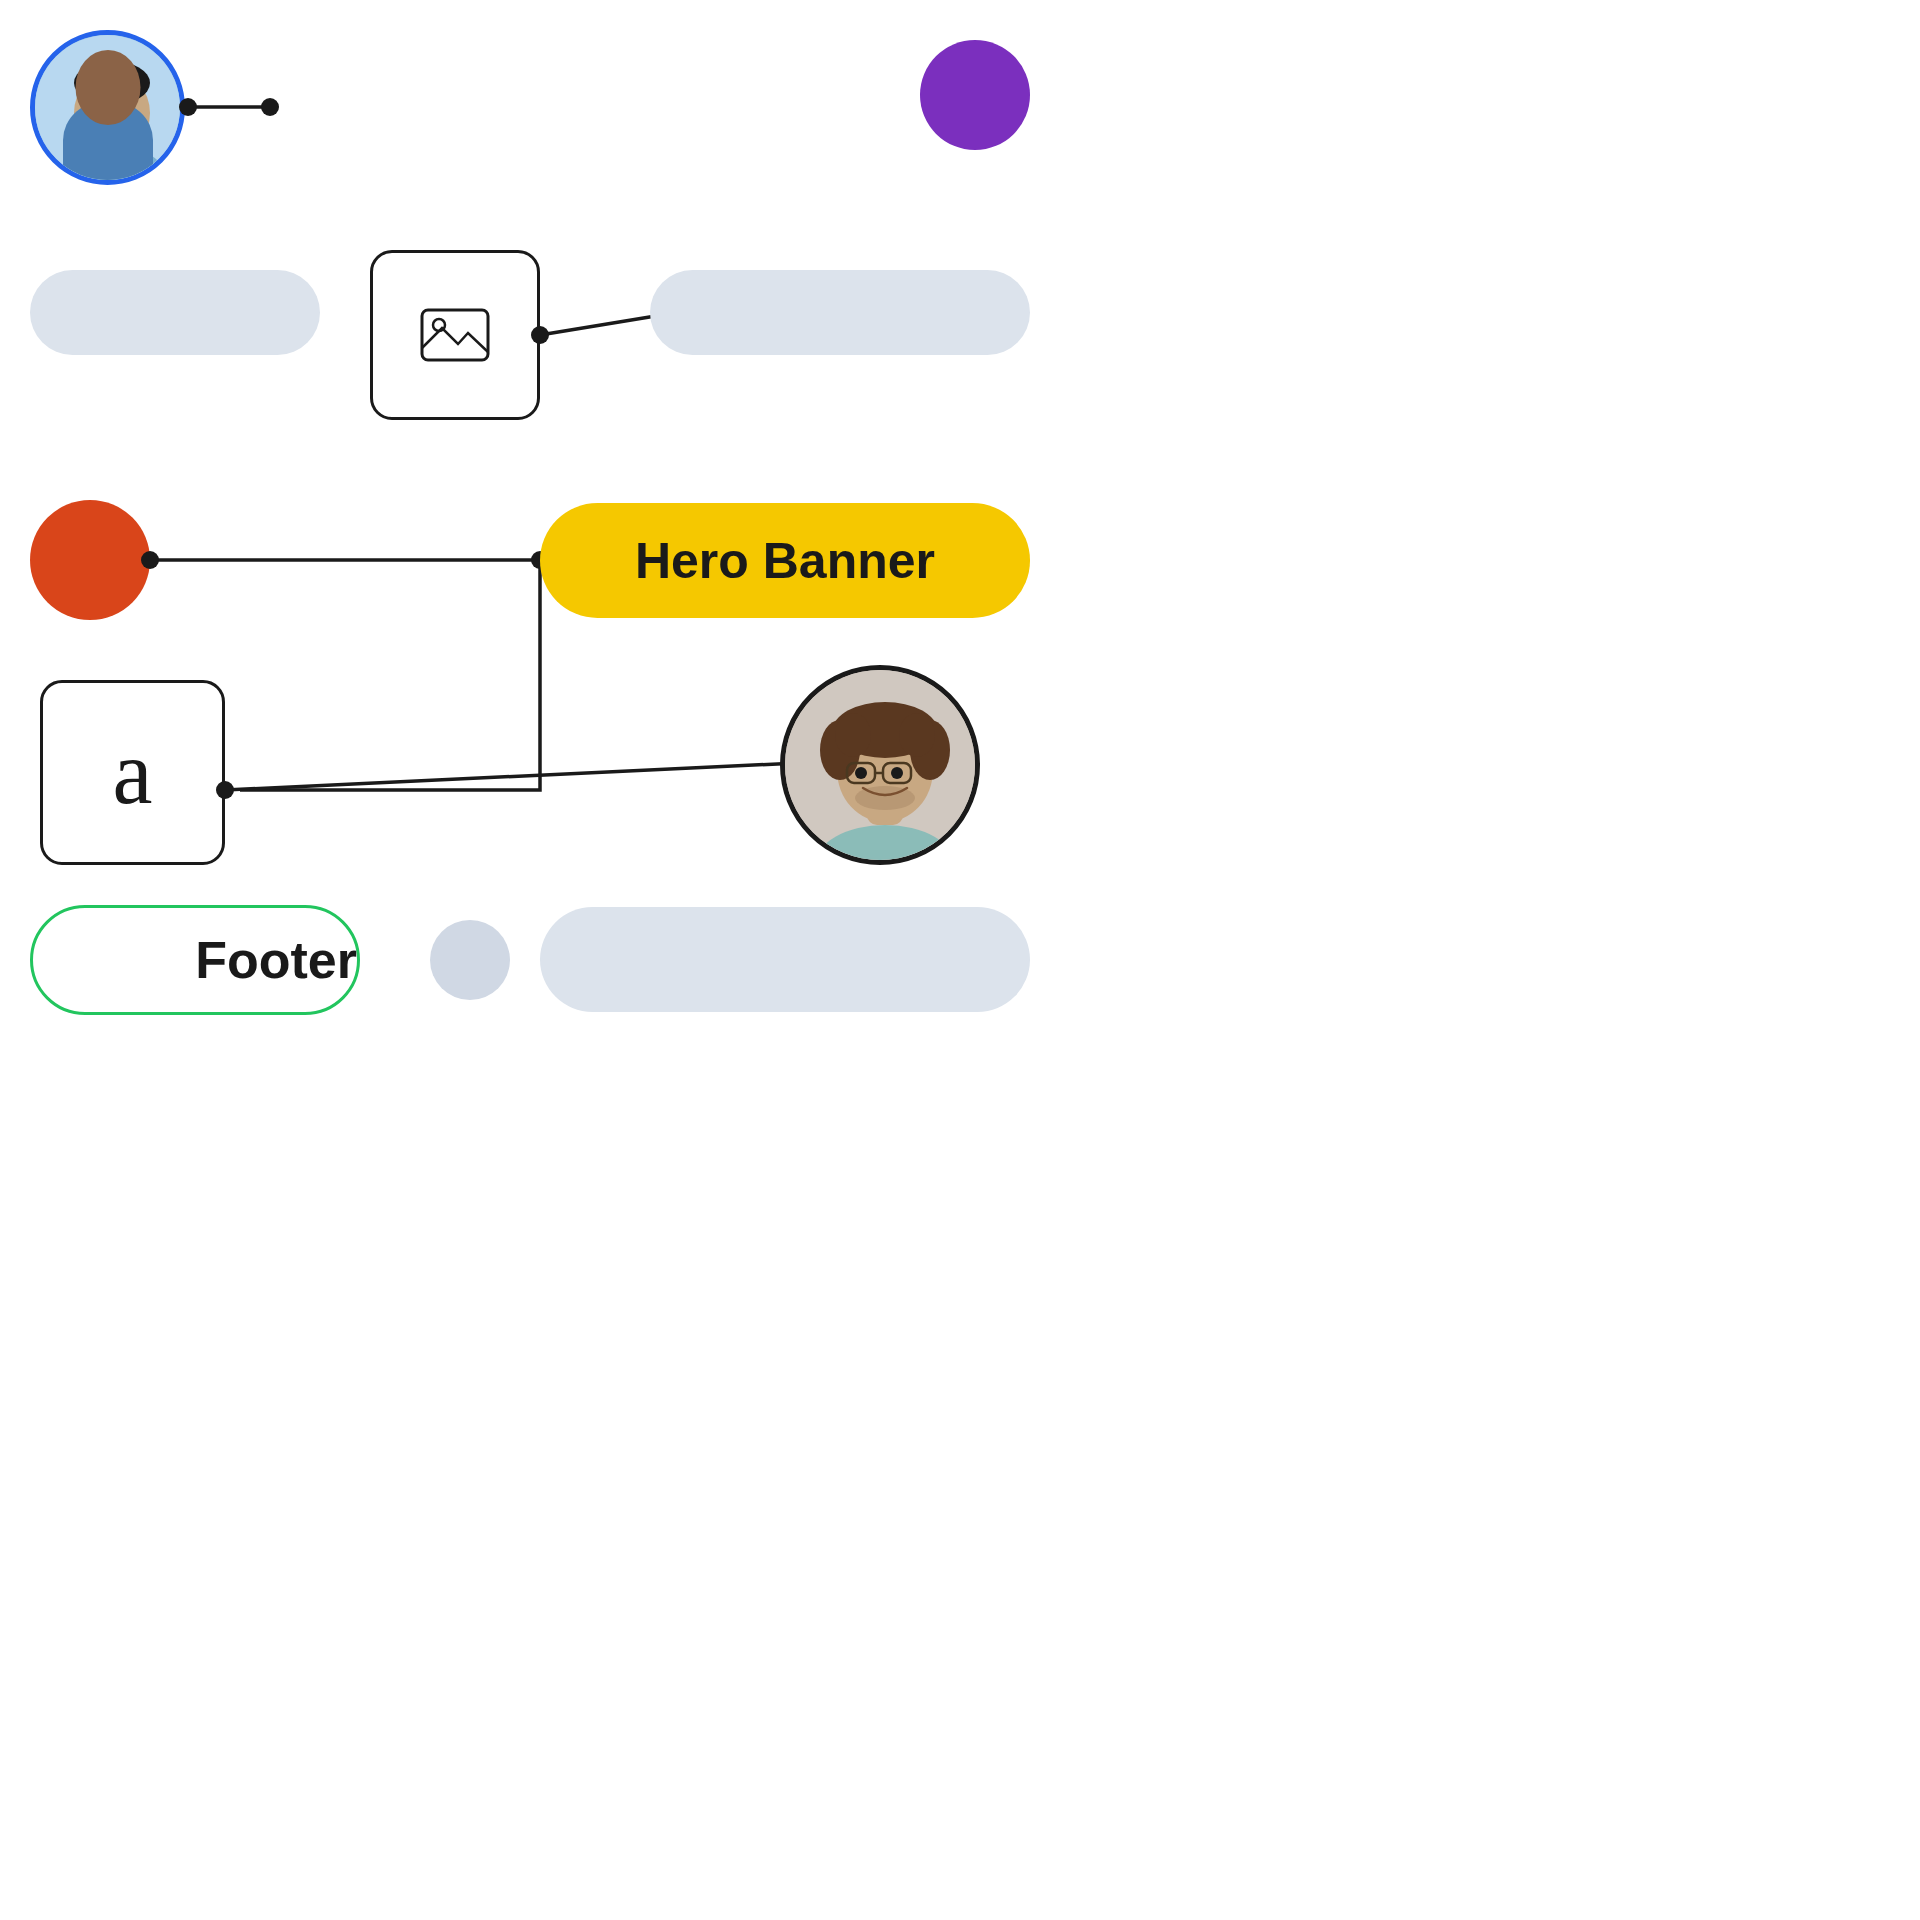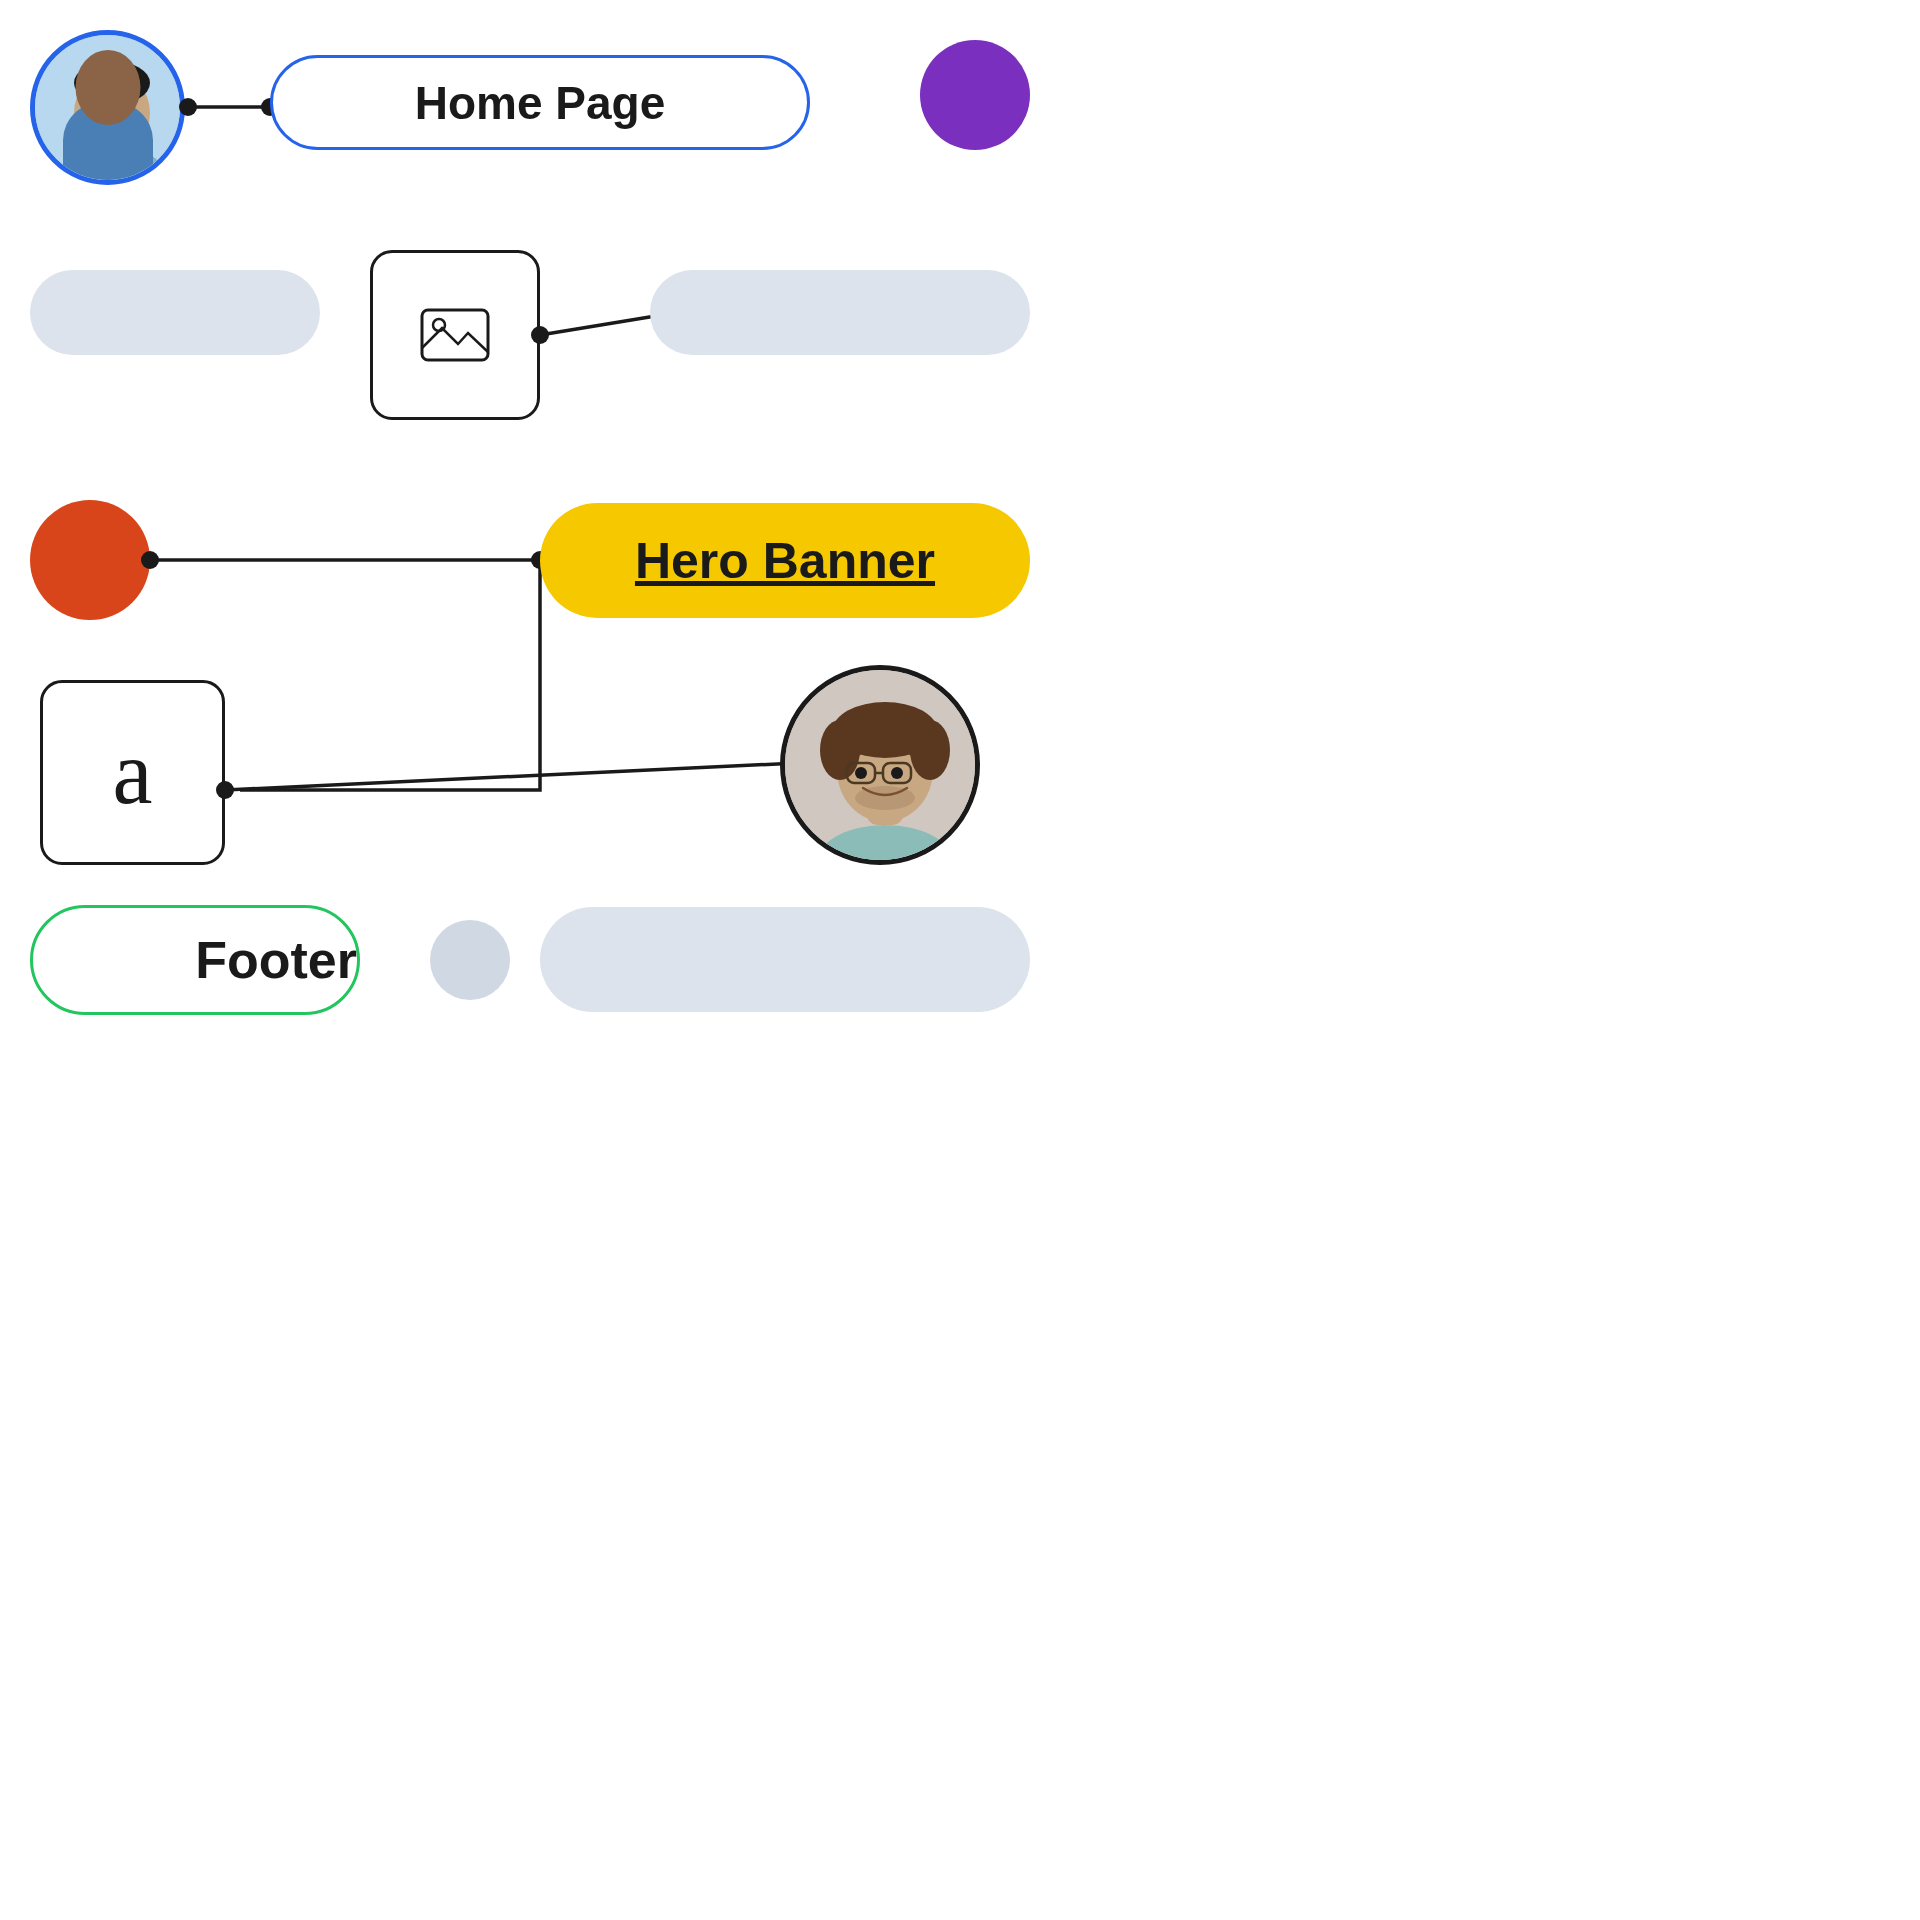--- a/index.html
+++ b/index.html
@@ -131,21 +131,20 @@
       background: #F5C800;
       display: flex;
       align-items: center;
       justify-content: center;
     }
 
     .hero-banner-pill span {
       font-size: 50px;
       font-weight: 800;
       color: #1a1a1a;
-      text-decoration: underline;
     }
 
     
     .letter-square {
       position: absolute;
       top: 680px;
       left: 40px;
       width: 185px;
       height: 185px;
       border-radius: 22px;
@@ -293,23 +292,20 @@
 
       <ellipse cx="58" cy="79" rx="5" ry="5" fill="#1a1a1a"></ellipse>
       <ellipse cx="86" cy="79" rx="5" ry="5" fill="#1a1a1a"></ellipse>
     </svg>
   </div>
 
   <div class="dot" style="left:188px; top:107px;"></div>
 
   <div class="dot" style="left:270px; top:107px;"></div>
 
-  <div class="home-page-pill">
-    <span>Home Page</span>
-  </div>
 
   <div class="purple-circle"></div>
 
   <div class="gray-pill-left"></div>
 
   <div class="image-square">
     <svg viewBox="0 0 70 70" width="70" height="70">
       <rect x="2" y="10" width="66" height="50" rx="6" fill="none" stroke="#1a1a1a" stroke-width="3"></rect>
       <circle cx="19" cy="25" r="6" fill="none" stroke="#1a1a1a" stroke-width="2.5"></circle>
       <polyline points="2,48 22,28 38,44 48,33 68,52" fill="none" stroke="#1a1a1a" stroke-width="2.5"></polyline>

